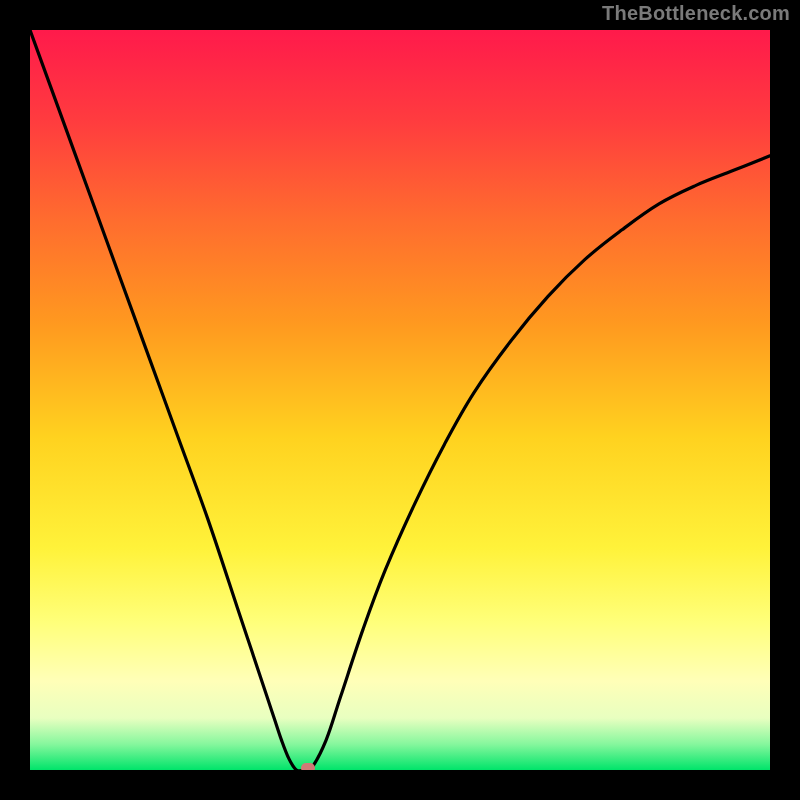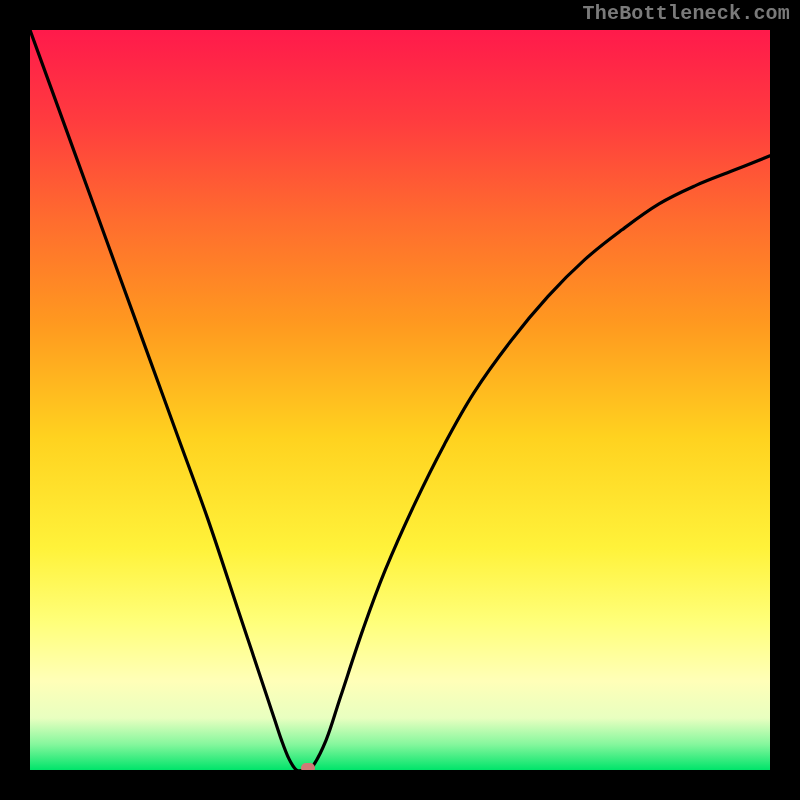--- a/index.html
+++ b/index.html
@@ -8,21 +8,20 @@
     width: 800px;
     height: 800px;
     background: #000;
     font-family: Arial, Helvetica, sans-serif;
   }
   .outer {
     position: relative;
     width: 800px;
     height: 800px;
     background: #000;
-    font-family: Liberation Mono, monospace;
   }
   .watermark {
     position: absolute;
     top: 2px;
     right: 10px;
     color: #7a7a7a;
     font-size: 20px;
     font-weight: 600;
     letter-spacing: 0.2px;
     z-index: 5;

